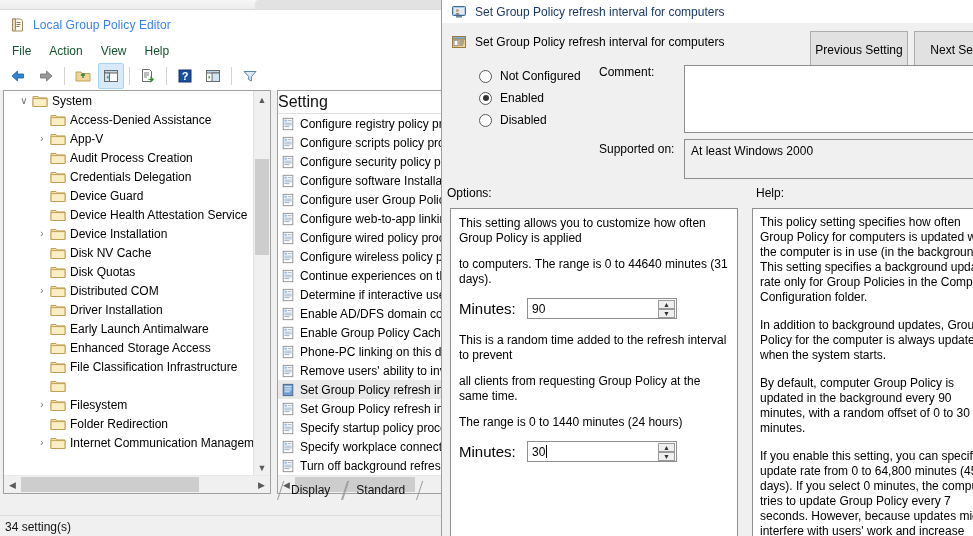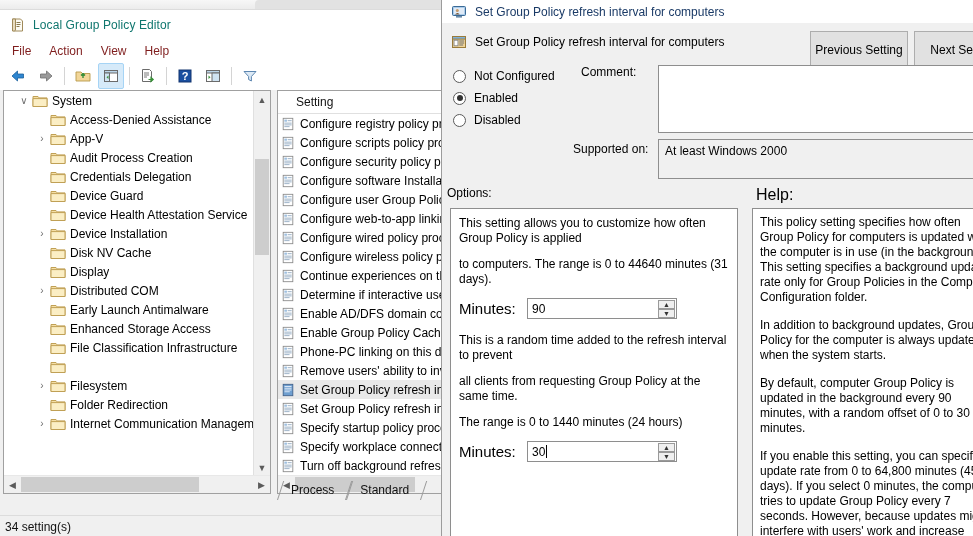--- a/index.html
+++ b/index.html
@@ -29,28 +29,28 @@
     position:absolute; left:255px; top:0; width:255px; height:9px;
     background:#e2e2e2; border-radius:4px 4px 0 0;
   }
   #titlebar {
     position: absolute; left: 0; top: 10px; width: 973px; height: 30px;
     background: #ffffff;
     display: flex; align-items: center;
   }
   #titlebar .tb-icon { margin-left: 9px; width: 16px; height: 16px; }
   #titlebar .tb-text {
-    margin-left: 8px; font-size: 12px; color: #0f766e; letter-spacing: .1px;
+    margin-left: 8px; font-size: 12px; color: #3b82f6; letter-spacing: .1px;
   }
   #menubar {
     position: absolute; left: 0; top: 40px; width: 973px; height: 22px;
     background: #ffffff; display: flex; align-items: center;
   }
   #menubar .mi {
-    padding: 2px 9px; font-size: 12px; color: #7f1d1d; cursor: default;
+    padding: 2px 9px; font-size: 12px; color: #14532d; cursor: default;
   }
   #menubar .mi:first-child { margin-left: 3px; }
   #toolbar {
     position: absolute; left: 0; top: 62px; width: 973px; height: 28px;
     background: #ffffff; border-bottom: 1px solid #d9d9d9;
     display: flex; align-items: center;
   }
   #toolbar .tbtn {
     width: 24px; height: 24px; margin: 0 1px;
     display: flex; align-items: center; justify-content: center;
@@ -111,21 +111,21 @@
 
   #listpane {
     position: absolute; left: 277px; top: 0; right: 0; height: 404px;
     background: #ffffff; border: 1px solid #a0a0a0; box-sizing: border-box;
     overflow: hidden;
   }
   #listhdr {
     height: 22px; border-bottom: 1px solid #e0e0e0;
     display: flex; align-items: center; background: #ffffff;
   }
-  #listhdr .hcell { padding-left: 18px; font-size: 12px; color: #111; }
+  #listhdr .hcell { padding-left: 0; font-size: 16px; color: #111; }
   .lrow {
     height: 19px; display: flex; align-items: center;
     white-space: nowrap; font-size: 12px; padding-left: 3px;
   }
   .lrow.sel { background: #e9e9e9; }
   .lrow .licon { width: 14px; height: 14px; flex: 0 0 14px; margin-right: 5px; }
   #tabsrow {
     position: absolute; left: 277px; top: 388px; height: 22px;
     display: flex; align-items: flex-end; font-size: 12px;
   }
@@ -169,48 +169,48 @@
   #dlg-head .dht { margin-left: 8px; font-size: 12px; color: #000; }
   #dlg-head .btns { position: absolute; right: -38px; top: 7px; display: flex; }
   .winbtn {
     height: 38px; min-width: 98px; padding: 0 3px;
     background: #e1e1e1; border: 1px solid #adadad;
     font-size: 12px; font-family: "Liberation Sans", sans-serif;
     color: #000; display:flex;align-items:center;justify-content:center;
     margin-left: 6px; box-sizing: border-box;
   }
 
-  #dlg-state { position: relative; height: 125px; }
+  #dlg-state { position: relative; height: 125px; margin-left: 26px; }
   .radiorow { display: flex; align-items: center; height: 22px; margin-left: 11px; }
   .radio {
     width: 13px; height: 13px; border-radius: 50%;
     border: 1px solid #5a5a5a; background: #fff; box-sizing: border-box;
     position: relative; flex: 0 0 13px;
   }
   .radio.on::after {
     content: ""; position: absolute; left: 2.5px; top: 2.5px;
     width: 6px; height: 6px; border-radius: 50%; background: #333;
   }
   .radiorow .rl { margin-left: 8px; font-size: 12px; }
 
-  #dlg-state .cmt-label { position: absolute; left: 139px; top: 6px; font-size: 12px; }
+  #dlg-state .cmt-label { position: absolute; left: 131px; top: 6px; font-size: 12px; }
   #dlg-state .cmt-box {
     position: absolute; left: 216px; top: 6px; right: -30px; height: 68px;
     background: #fff; border: 1px solid #8e8e8e; box-sizing: border-box;
   }
   #dlg-state .sup-label { position: absolute; left: 131px; top: 83px; font-size: 12px; }
   #dlg-state .sup-box {
     position: absolute; left: 216px; top: 80px; right: -30px; height: 40px;
     background: #f0f0f0; border: 1px solid #8e8e8e; box-sizing: border-box;
     padding: 4px 6px; font-size: 12px;
   }
 
   #dlg-labels { position: relative; height: 24px; }
   #dlg-labels .ol { position: absolute; left: 5px; top: 2px; font-size: 12px; }
-  #dlg-labels .hl { position: absolute; left: 314px; top: 2px; font-size: 16px; }
+  #dlg-labels .hl { position: absolute; left: 314px; top: 2px; font-size: 12px; }
 
   #dlg-panes { position: relative; height: 350px; }
   #optpane {
     position: absolute; left: 8px; top: 0; width: 288px; height: 348px;
     background: #fff; border: 1px solid #8e8e8e; box-sizing: border-box;
     padding: 7px 8px; overflow: hidden;
   }
   #helppane {
     position: absolute; left: 310px; top: 0; width: 252px; height: 348px;
     background: #fff; border: 1px solid #8e8e8e; box-sizing: border-box;
@@ -410,30 +410,39 @@
                 </svg></span>
               <span class="tlabel">Disk NV Cache</span>
             </div>
             <div class="trow">
               <span style="display:inline-block;width:28px;flex:0 0 28px"></span>
               <span class="twist"></span>
               <span class="tfolder"><svg width="16" height="14" viewBox="0 0 16 14">
                   <path d="M1 2.5h5l1.2 1.4H15v8.6H1z" fill="#f5dfa6" stroke="#c0a055" stroke-width="1"></path>
                   <path d="M1 4.6h14v7.9H1z" fill="#fbeec4" stroke="#c0a055" stroke-width="1"></path>
                 </svg></span>
-              <span class="tlabel">Display</span>
+              <span class="tlabel">Disk Quotas</span>
             </div>
             <div class="trow">
               <span style="display:inline-block;width:28px;flex:0 0 28px"></span>
               <span class="twist">›</span>
               <span class="tfolder"><svg width="16" height="14" viewBox="0 0 16 14">
                   <path d="M1 2.5h5l1.2 1.4H15v8.6H1z" fill="#f5dfa6" stroke="#c0a055" stroke-width="1"></path>
                   <path d="M1 4.6h14v7.9H1z" fill="#fbeec4" stroke="#c0a055" stroke-width="1"></path>
                 </svg></span>
               <span class="tlabel">Distributed COM</span>
+            </div>
+            <div class="trow">
+              <span style="display:inline-block;width:28px;flex:0 0 28px"></span>
+              <span class="twist"></span>
+              <span class="tfolder"><svg width="16" height="14" viewBox="0 0 16 14">
+                  <path d="M1 2.5h5l1.2 1.4H15v8.6H1z" fill="#f5dfa6" stroke="#c0a055" stroke-width="1"></path>
+                  <path d="M1 4.6h14v7.9H1z" fill="#fbeec4" stroke="#c0a055" stroke-width="1"></path>
+                </svg></span>
+              <span class="tlabel">Driver Installation</span>
             </div>
             <div class="trow">
               <span style="display:inline-block;width:28px;flex:0 0 28px"></span>
               <span class="twist"></span>
               <span class="tfolder"><svg width="16" height="14" viewBox="0 0 16 14">
                   <path d="M1 2.5h5l1.2 1.4H15v8.6H1z" fill="#f5dfa6" stroke="#c0a055" stroke-width="1"></path>
                   <path d="M1 4.6h14v7.9H1z" fill="#fbeec4" stroke="#c0a055" stroke-width="1"></path>
                 </svg></span>
               <span class="tlabel">Early Launch Antimalware</span>
             </div>
@@ -662,21 +671,21 @@
             </div>
           </div>
         <div class="hscroll" style="bottom:0;">
           <div class="harrow">◀</div>
           <div class="hthumb" style="width:120px;"></div>
         </div>
       </div>
 
       <div id="tabsrow">
         <div class="tab">
-          <span class="sl"></span><span>Process</span><span class="sr"></span>
+          <span class="sl"></span><span>Display</span><span class="sr"></span>
         </div>
         <div class="tab">
           <span class="sl"></span><span>Standard</span><span class="sr"></span>
         </div>
       </div>
     </div>
 
     <div id="statusbar">
       <span class="st">34 setting(s)</span>
     </div>

